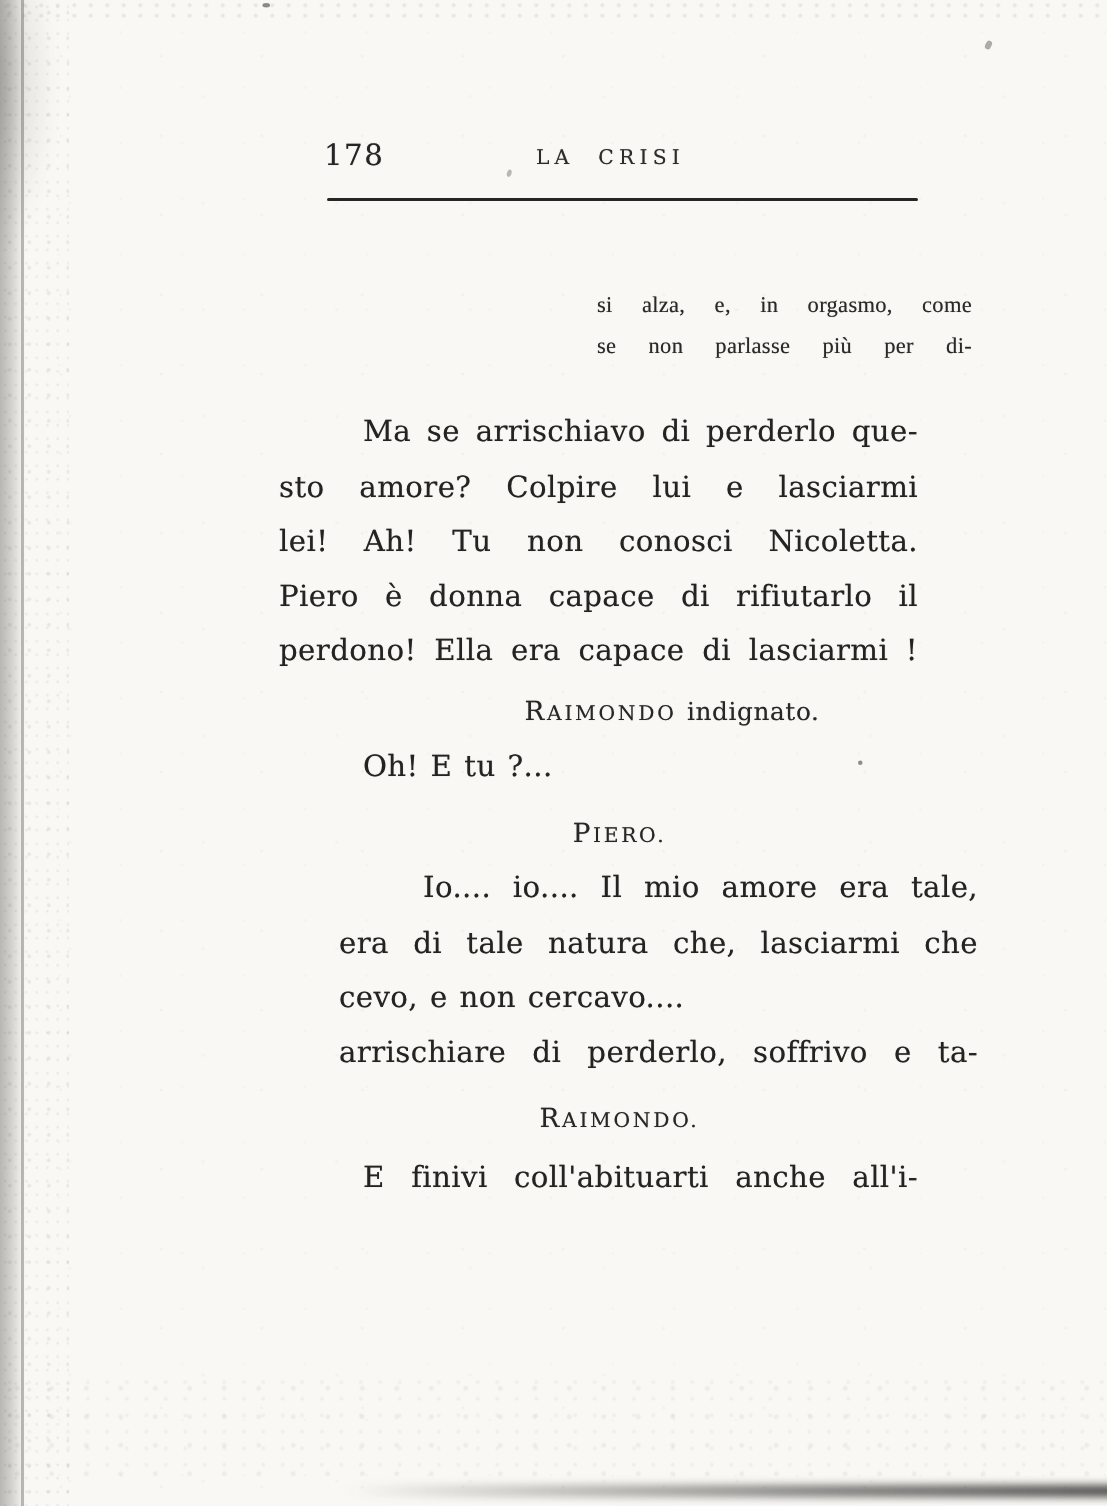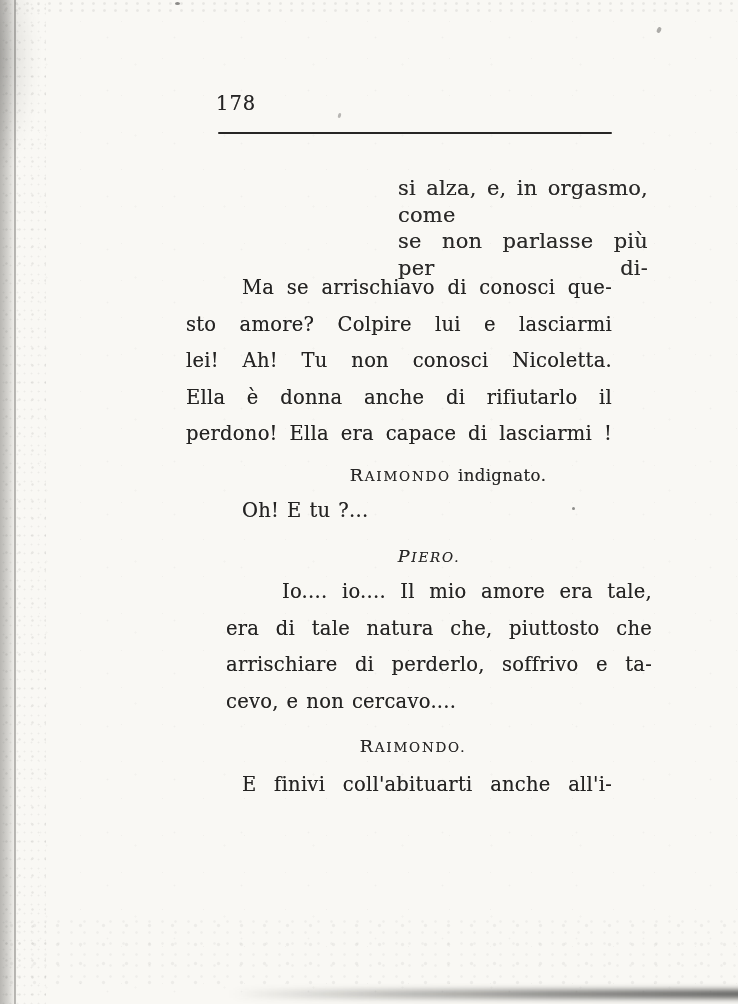--- a/index.html
+++ b/index.html
@@ -118,27 +118,28 @@
   }
   .sc {
     display: inline-block; text-transform: uppercase;
     font-size: 13.5px; letter-spacing: 1.8px;
   }
   .sc::first-letter { font-size: 17.5px; letter-spacing: 1.8px; }
   .speaker .note { font-size: 16.5px; letter-spacing: 0.4px; margin-left: 7px; }
 
   .sp1 { left: 207px; top: 159px; }
   .sp2 { left: 235px; top: 465px; }
-  .sp3 { left: 216px; top: 546px; font-style: italic; }
+  .sp3 { left: 200px; top: 546px; }
   .sp4 { left: 200px; top: 736px; }
 
   .stage {
-    left: 398px; top: 175px; width: 250px;
-    font-size: 21px; line-height: 26.5px; letter-spacing: 0.2px;
+    left: 398px; top: 191px; width: 250px;
+    font-size: 15px; line-height: 26.5px; letter-spacing: 0.2px;
     color: #2a2928;
+    font-family: Liberation Serif, serif;
   }
   .para {
     left: 186px; width: 426px;
     font-size: 19.5px; line-height: 36.6px; letter-spacing: 0.25px;
     word-spacing: 1.5px; color: #242322;
   }
   .p1 { top: 270px; }
   .p2 { top: 493px; }
   .p3 { top: 574px; margin-left: 40px; }
   .p4 { top: 767px; }
@@ -160,49 +161,50 @@
   <div class="edge-right"></div>
   <div class="edge-right-blob"></div>
   <div class="bottom-mottle"></div>
   <div class="bottom-shade"></div>
   <div class="speck s1"></div>
   <div class="speck s2"></div>
   <div class="speck s3"></div>
   <div class="speck s4"></div>
 
   <div class="abs pagenum ink">178</div>
+  <div class="abs runtitle ink">LA CRISI</div>
   <div class="abs rule"></div>
 
   <div class="abs stage ink">
       <div class="tline first">si alza, e, in orgasmo, come</div>
       <div class="tline">se non parlasse più per di-</div>
     </div>
   <div class="abs para p1 ink">
-      <div class="tline first">Ma se arrischiavo di conosci que-</div>
+      <div class="tline first">Ma se arrischiavo di perderlo que-</div>
       <div class="tline">sto amore? Colpire lui e lasciarmi</div>
       <div class="tline">lei! Ah! Tu non conosci Nicoletta.</div>
-      <div class="tline">Ella è donna anche di rifiutarlo il</div>
+      <div class="tline">Piero è donna capace di rifiutarlo il</div>
       <div class="tline last">perdono! Ella era capace di lasciarmi !</div>
     </div>
 
   <div class="abs para p2 justify-normal ink">
       <div class="tline first last">Oh! E tu ?...</div>
     </div>
   <div class="abs speaker sp2 ink">
     <span class="sc">Raimondo</span><span class="note">indignato.</span>
   </div>
 
   <div class="abs speaker sp3 ink">
     <span class="sc">Piero.</span>
   </div>
   <div class="abs para p3 justify-normal ink">
       <div class="tline first">Io.... io.... Il mio amore era tale,</div>
-      <div class="tline">era di tale natura che, piuttosto che</div>
+      <div class="tline">era di tale natura che, lasciarmi che</div>
+      <div class="tline last">cevo, e non cercavo....</div>
       <div class="tline">arrischiare di perderlo, soffrivo e ta-</div>
-      <div class="tline last">cevo, e non cercavo....</div>
     </div>
 
   <div class="abs speaker sp4 ink">
     <span class="sc">Raimondo.</span>
   </div>
   <div class="abs para p4 ink">
       <div class="tline first last">E finivi coll'abituarti anche all'i-</div>
     </div>
 
 </div>

